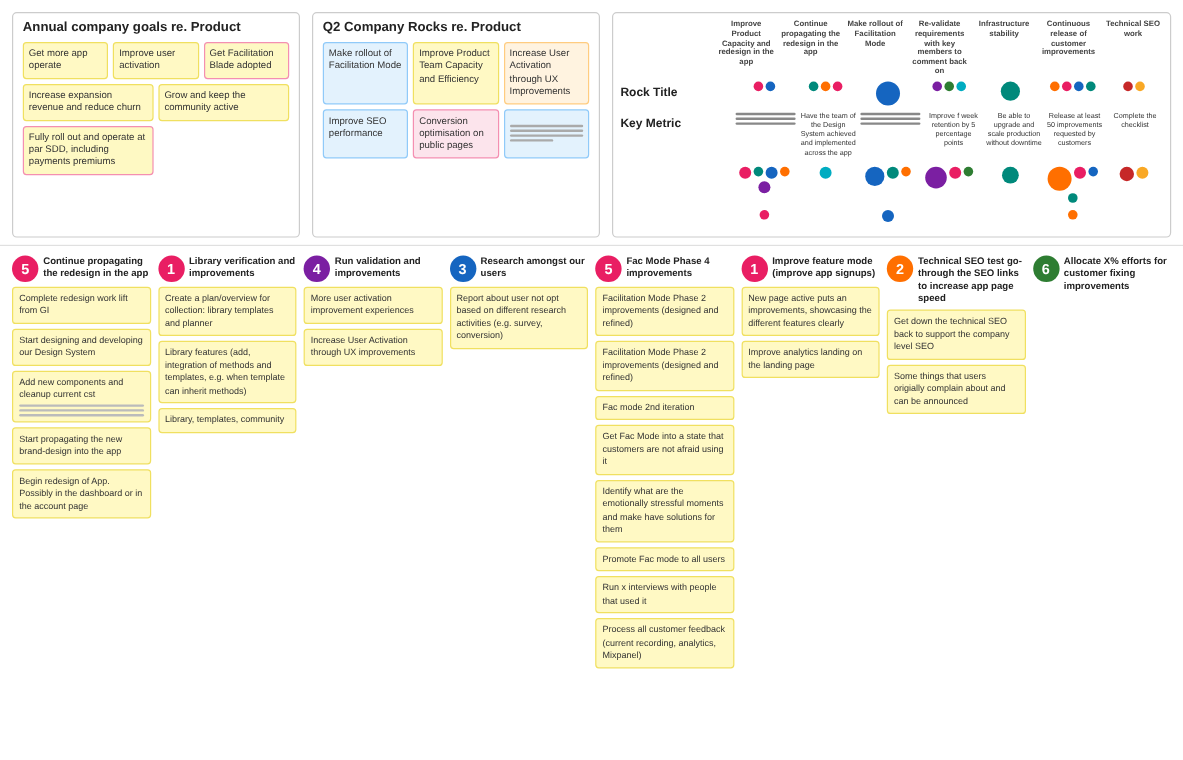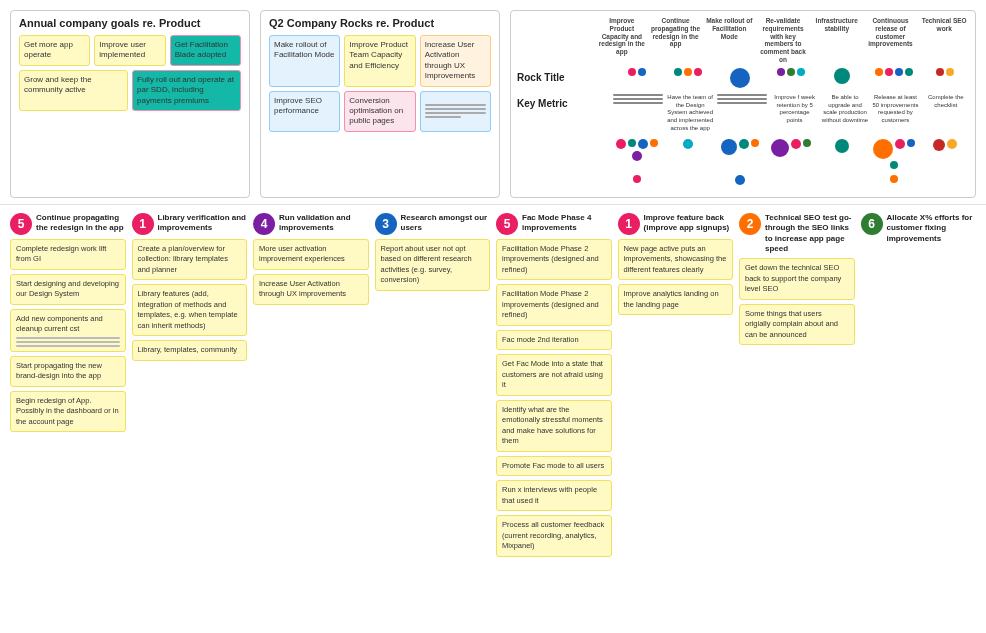--- a/index.html
+++ b/index.html
@@ -48,21 +48,21 @@
     .goal-card {
       background: #fff9c4;
       border: 1px solid #f0e060;
       border-radius: 3px;
       padding: 4px;
       font-size: 8px;
       color: #333;
       line-height: 1.3;
     }
     .goal-card.pink {
-      background: #14b8a6;
+      background: #fef9c3;
       border-color: #f48fb1;
     }
     .rocks-grid {
       display: grid;
       grid-template-columns: 1fr 1fr 1fr;
       gap: 4px;
     }
     .rock-card {
       background: #e3f2fd;
       border: 1px solid #90caf9;
@@ -263,24 +263,25 @@
   </style>
 </head>
 <body>
 
 <div class="top-section">
 
   <div class="goals-panel">
     <div class="panel-title">Annual company goals re. Product</div>
     <div class="goals-grid">
       <div class="goal-card yellow">Get more app operate</div>
-      <div class="goal-card yellow">Improve user implemented</div>
+      <div class="goal-card yellow">Improve user activation</div>
       <div class="goal-card pink">Get Facilitation Blade adopted</div>
     </div>
     <div class="goals-grid-2col">
+      <div class="goal-card yellow">Increase expansion revenue and reduce churn</div>
       <div class="goal-card yellow">Grow and keep the community active</div>
       <div class="goal-card pink" style="grid-column: span 1;">Fully roll out and operate at par SDD, including payments premiums</div>
     </div>
   </div>
 
   <div class="rocks-panel">
     <div class="panel-title">Q2 Company Rocks re. Product</div>
     <div class="rocks-grid">
       <div class="rock-card blue">Make rollout of Facilitation Mode</div>
       <div class="rock-card yellow">Improve Product Team Capacity and Efficiency</div>
@@ -547,21 +548,21 @@
         <div class="card yellow">Identify what are the emotionally stressful moments and make have solutions for them</div>
         <div class="card yellow">Promote Fac mode to all users</div>
         <div class="card yellow">Run x interviews with people that used it</div>
         <div class="card yellow">Process all customer feedback (current recording, analytics, Mixpanel)</div>
       </div>
     </div>
 
     <div class="swim-lane">
       <div class="lane-header">
         <div class="lane-badge b1">1</div>
-        <div class="lane-title">Improve feature back (improve app signups)</div>
+        <div class="lane-title">Improve feature mode (improve app signups)</div>
       </div>
       <div class="lane-cards">
         <div class="card yellow">New page active puts an improvements, showcasing the different features clearly</div>
         <div class="card yellow">Improve analytics landing on the landing page</div>
       </div>
     </div>
 
     <div class="swim-lane">
       <div class="lane-header">
         <div class="lane-badge b2">2</div>

